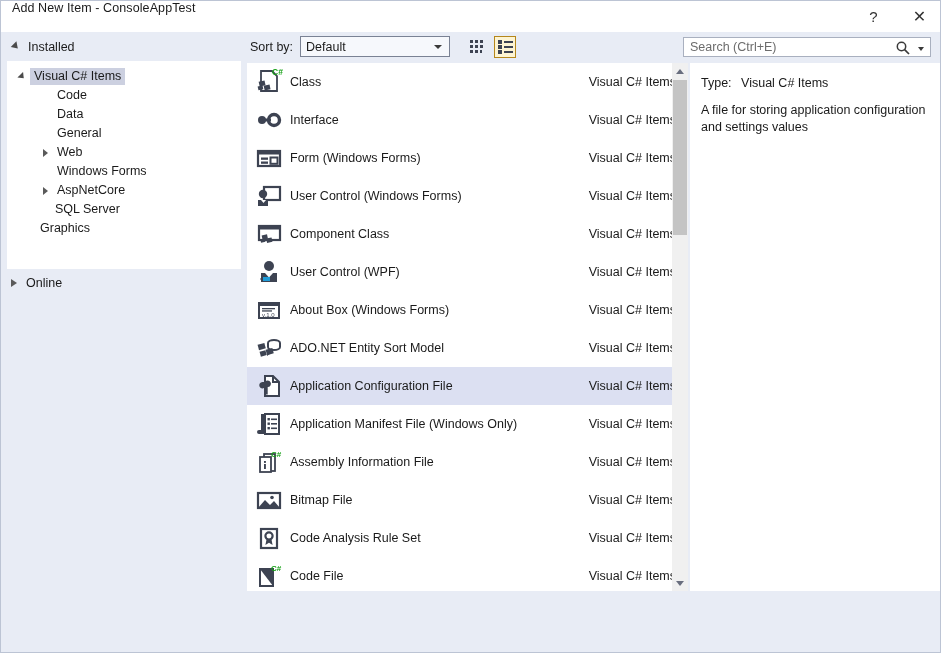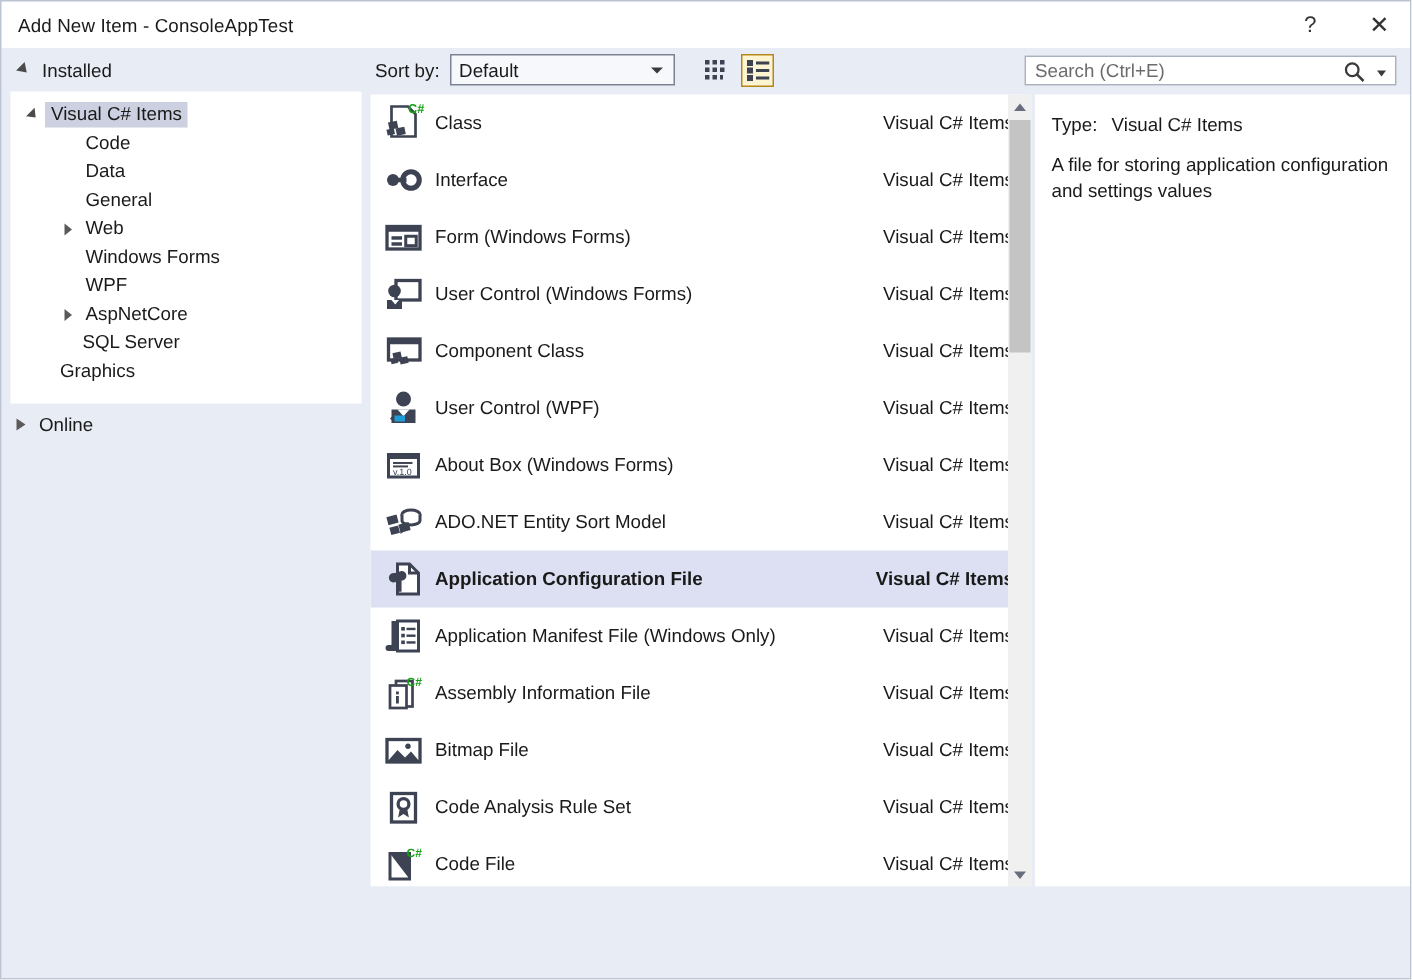--- a/index.html
+++ b/index.html
@@ -16,21 +16,21 @@
     background: #e8ecf5;
     border: 1px solid #bcc4d4;
     overflow: hidden;
   }
 
   
   #titlebar {
     position: absolute; left: 0; top: 0;
     width: 941px; height: 31px;
     background: #ffffff;
-    display: flex; align-items: center;
+    display: flex; 
   }
   #title-text {
     margin-left: 11px;
     font-size: 12.5px;
     color: #1a1a1a;
     letter-spacing: 0.1px;
   }
   .tb-btn {
     position: absolute; top: 0;
     width: 45px; height: 31px;
@@ -166,21 +166,21 @@
     position: absolute; left: 246px; top: 62px;
     width: 440px; height: 528px;
     background: #ffffff;
     overflow: hidden;
   }
   .list-row {
     position: relative;
     height: 38px;
     display: flex; align-items: center;
   }
-  .list-row.selected { background: #dce0f2; font-weight: bold; }
+  .list-row.selected { background: #dce0f2; }
   .row-icon {
     width: 32px; height: 32px;
     margin-left: 6px;
     display: flex; align-items: center; justify-content: center;
     flex: 0 0 32px;
   }
   .row-name {
     margin-left: 5px;
     font-size: 12.5px; color: #1a1a1a;
     white-space: nowrap;
@@ -286,24 +286,20 @@
       </div>
       <div class="tree-row" style="padding-left:30px">
         <span class="arrow-slot">
             <span class="tri-right-sm"></span>
           </span>
         <span class="tlabel">Web</span>
       </div>
       <div class="tree-row" style="padding-left:30px">
         <span class="arrow-slot"></span>
         <span class="tlabel">Windows Forms</span>
-      </div>
-      <div class="tree-row" style="padding-left:30px">
-        <span class="arrow-slot"></span>
-        <span class="tlabel">WPF</span>
       </div>
       <div class="tree-row" style="padding-left:30px">
         <span class="arrow-slot">
             <span class="tri-right-sm"></span>
           </span>
         <span class="tlabel">AspNetCore</span>
       </div>
       <div class="tree-row" style="padding-left:28px">
         <span class="arrow-slot"></span>
         <span class="tlabel">SQL Server</span>

